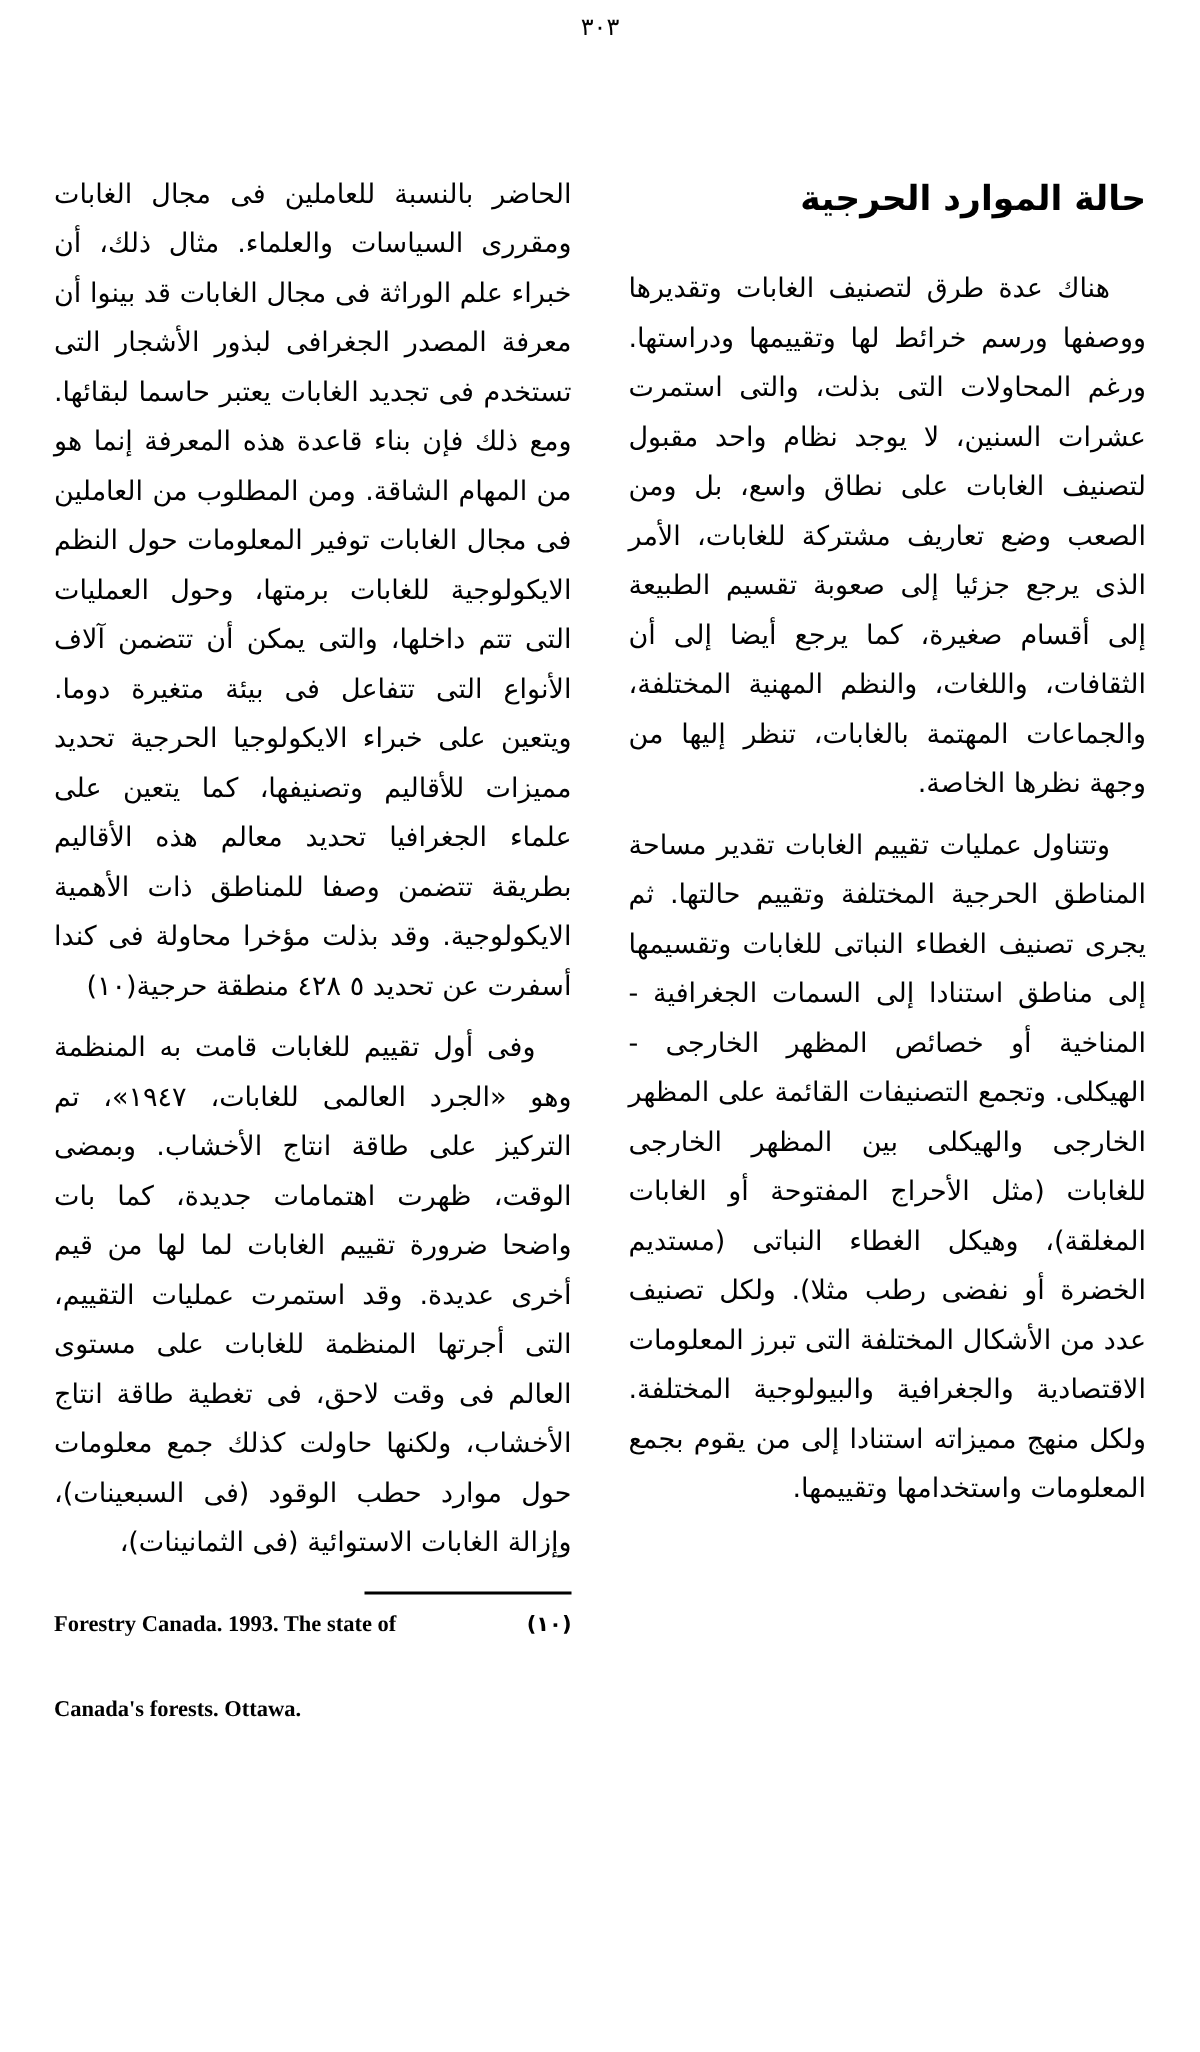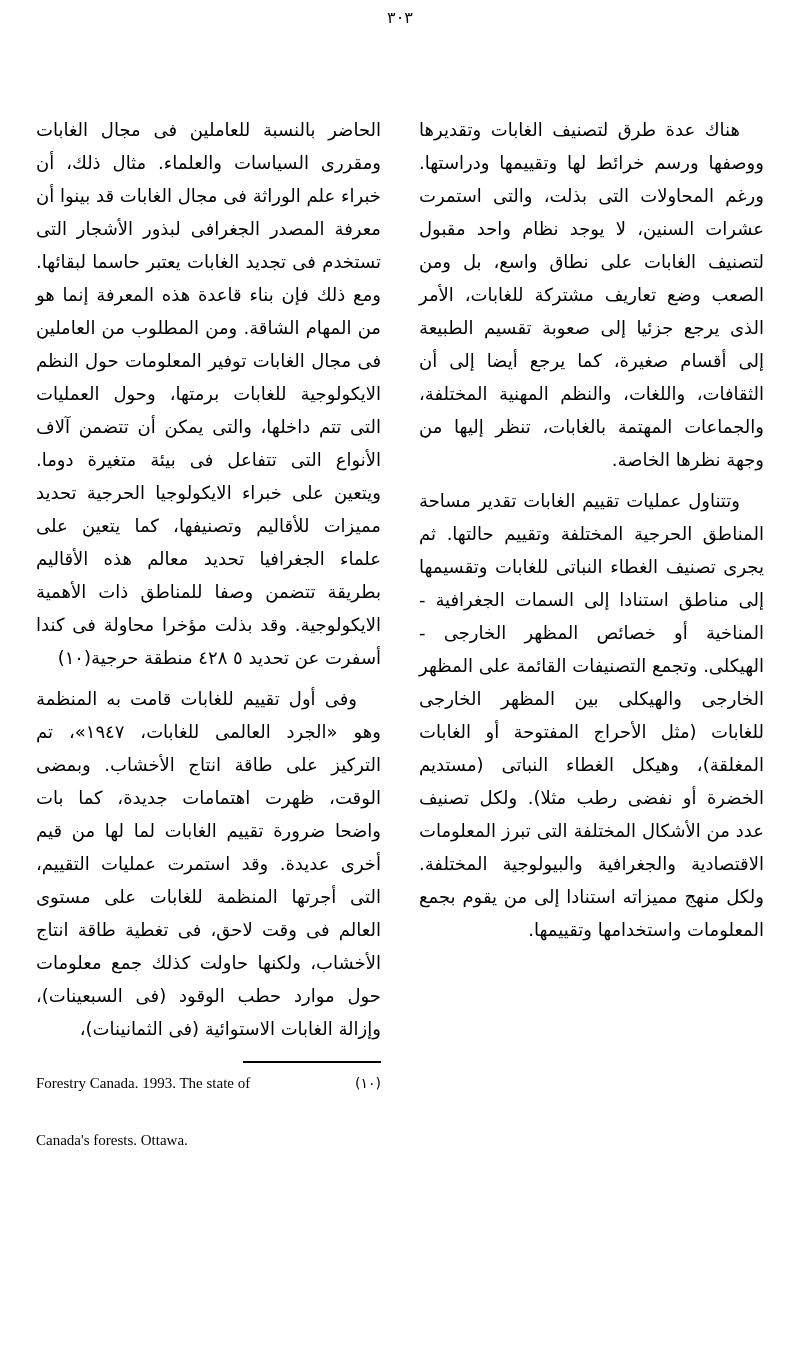--- a/index.html
+++ b/index.html
@@ -47,20 +47,21 @@
     margin: 4px 0 26px 0;
     text-indent: 0;
     text-align: right;
   }
   .footnote {
     direction: ltr;
     margin-top: 16px;
     font-family: "Liberation Serif", "DejaVu Serif", serif;
     font-size: 15px;
     text-align: left;
+    font-weight: bold;
   }
   .footnote-rule {
     height: 2px;
     background: #000;
     width: 138px;
     margin-left: auto;
     margin-bottom: 9px;
   }
   .footnote-line1 {
     display: flex;
@@ -80,20 +81,21 @@
 </head>
 <body>
 
 <div class="page">
 
   <div class="page-number">٣٠٣</div>
 
   <div class="columns">
 
     <div class="col">
+      <h1 class="heading">حالة الموارد الحرجية</h1>
       <p>هناك عدة طرق لتصنيف الغابات وتقديرها ووصفها ورسم خرائط لها وتقييمها ودراستها. ورغم المحاولات التى بذلت، والتى استمرت عشرات السنين، لا يوجد نظام واحد مقبول لتصنيف الغابات على نطاق واسع، بل ومن الصعب وضع تعاريف مشتركة للغابات، الأمر الذى يرجع جزئيا إلى صعوبة تقسيم الطبيعة إلى أقسام صغيرة، كما يرجع أيضا إلى أن الثقافات، واللغات، والنظم المهنية المختلفة، والجماعات المهتمة بالغابات، تنظر إليها من وجهة نظرها الخاصة.</p>
       <p>وتتناول عمليات تقييم الغابات تقدير مساحة المناطق الحرجية المختلفة وتقييم حالتها. ثم يجرى تصنيف الغطاء النباتى للغابات وتقسيمها إلى مناطق استنادا إلى السمات الجغرافية - المناخية أو خصائص المظهر الخارجى - الهيكلى. وتجمع التصنيفات القائمة على المظهر الخارجى والهيكلى بين المظهر الخارجى للغابات (مثل الأحراج المفتوحة أو الغابات المغلقة)، وهيكل الغطاء النباتى (مستديم الخضرة أو نفضى رطب مثلا). ولكل تصنيف عدد من الأشكال المختلفة التى تبرز المعلومات الاقتصادية والجغرافية والبيولوجية المختلفة. ولكل منهج مميزاته استنادا إلى من يقوم بجمع المعلومات واستخدامها وتقييمها.</p>
     </div>
 
     <div class="col">
       <p class="continuation">الحاضر بالنسبة للعاملين فى مجال الغابات ومقررى السياسات والعلماء. مثال ذلك، أن خبراء علم الوراثة فى مجال الغابات قد بينوا أن معرفة المصدر الجغرافى لبذور الأشجار التى تستخدم فى تجديد الغابات يعتبر حاسما لبقائها. ومع ذلك فإن بناء قاعدة هذه المعرفة إنما هو من المهام الشاقة. ومن المطلوب من العاملين فى مجال الغابات توفير المعلومات حول النظم الايكولوجية للغابات برمتها، وحول العمليات التى تتم داخلها، والتى يمكن أن تتضمن آلاف الأنواع التى تتفاعل فى بيئة متغيرة دوما. ويتعين على خبراء الايكولوجيا الحرجية تحديد مميزات للأقاليم وتصنيفها، كما يتعين على علماء الجغرافيا تحديد معالم هذه الأقاليم بطريقة تتضمن وصفا للمناطق ذات الأهمية الايكولوجية. وقد بذلت مؤخرا محاولة فى كندا أسفرت عن تحديد ٥ ٤٢٨ منطقة حرجية(١٠)</p>
       <p>وفى أول تقييم للغابات قامت به المنظمة وهو «الجرد العالمى للغابات، ١٩٤٧»، تم التركيز على طاقة انتاج الأخشاب. وبمضى الوقت، ظهرت اهتمامات جديدة، كما بات واضحا ضرورة تقييم الغابات لما لها من قيم أخرى عديدة. وقد استمرت عمليات التقييم، التى أجرتها المنظمة للغابات على مستوى العالم فى وقت لاحق، فى تغطية طاقة انتاج الأخشاب، ولكنها حاولت كذلك جمع معلومات حول موارد حطب الوقود (فى السبعينات)، وإزالة الغابات الاستوائية (فى الثمانينات)،</p>
 
       <div class="footnote">
         <div class="footnote-rule"></div>

